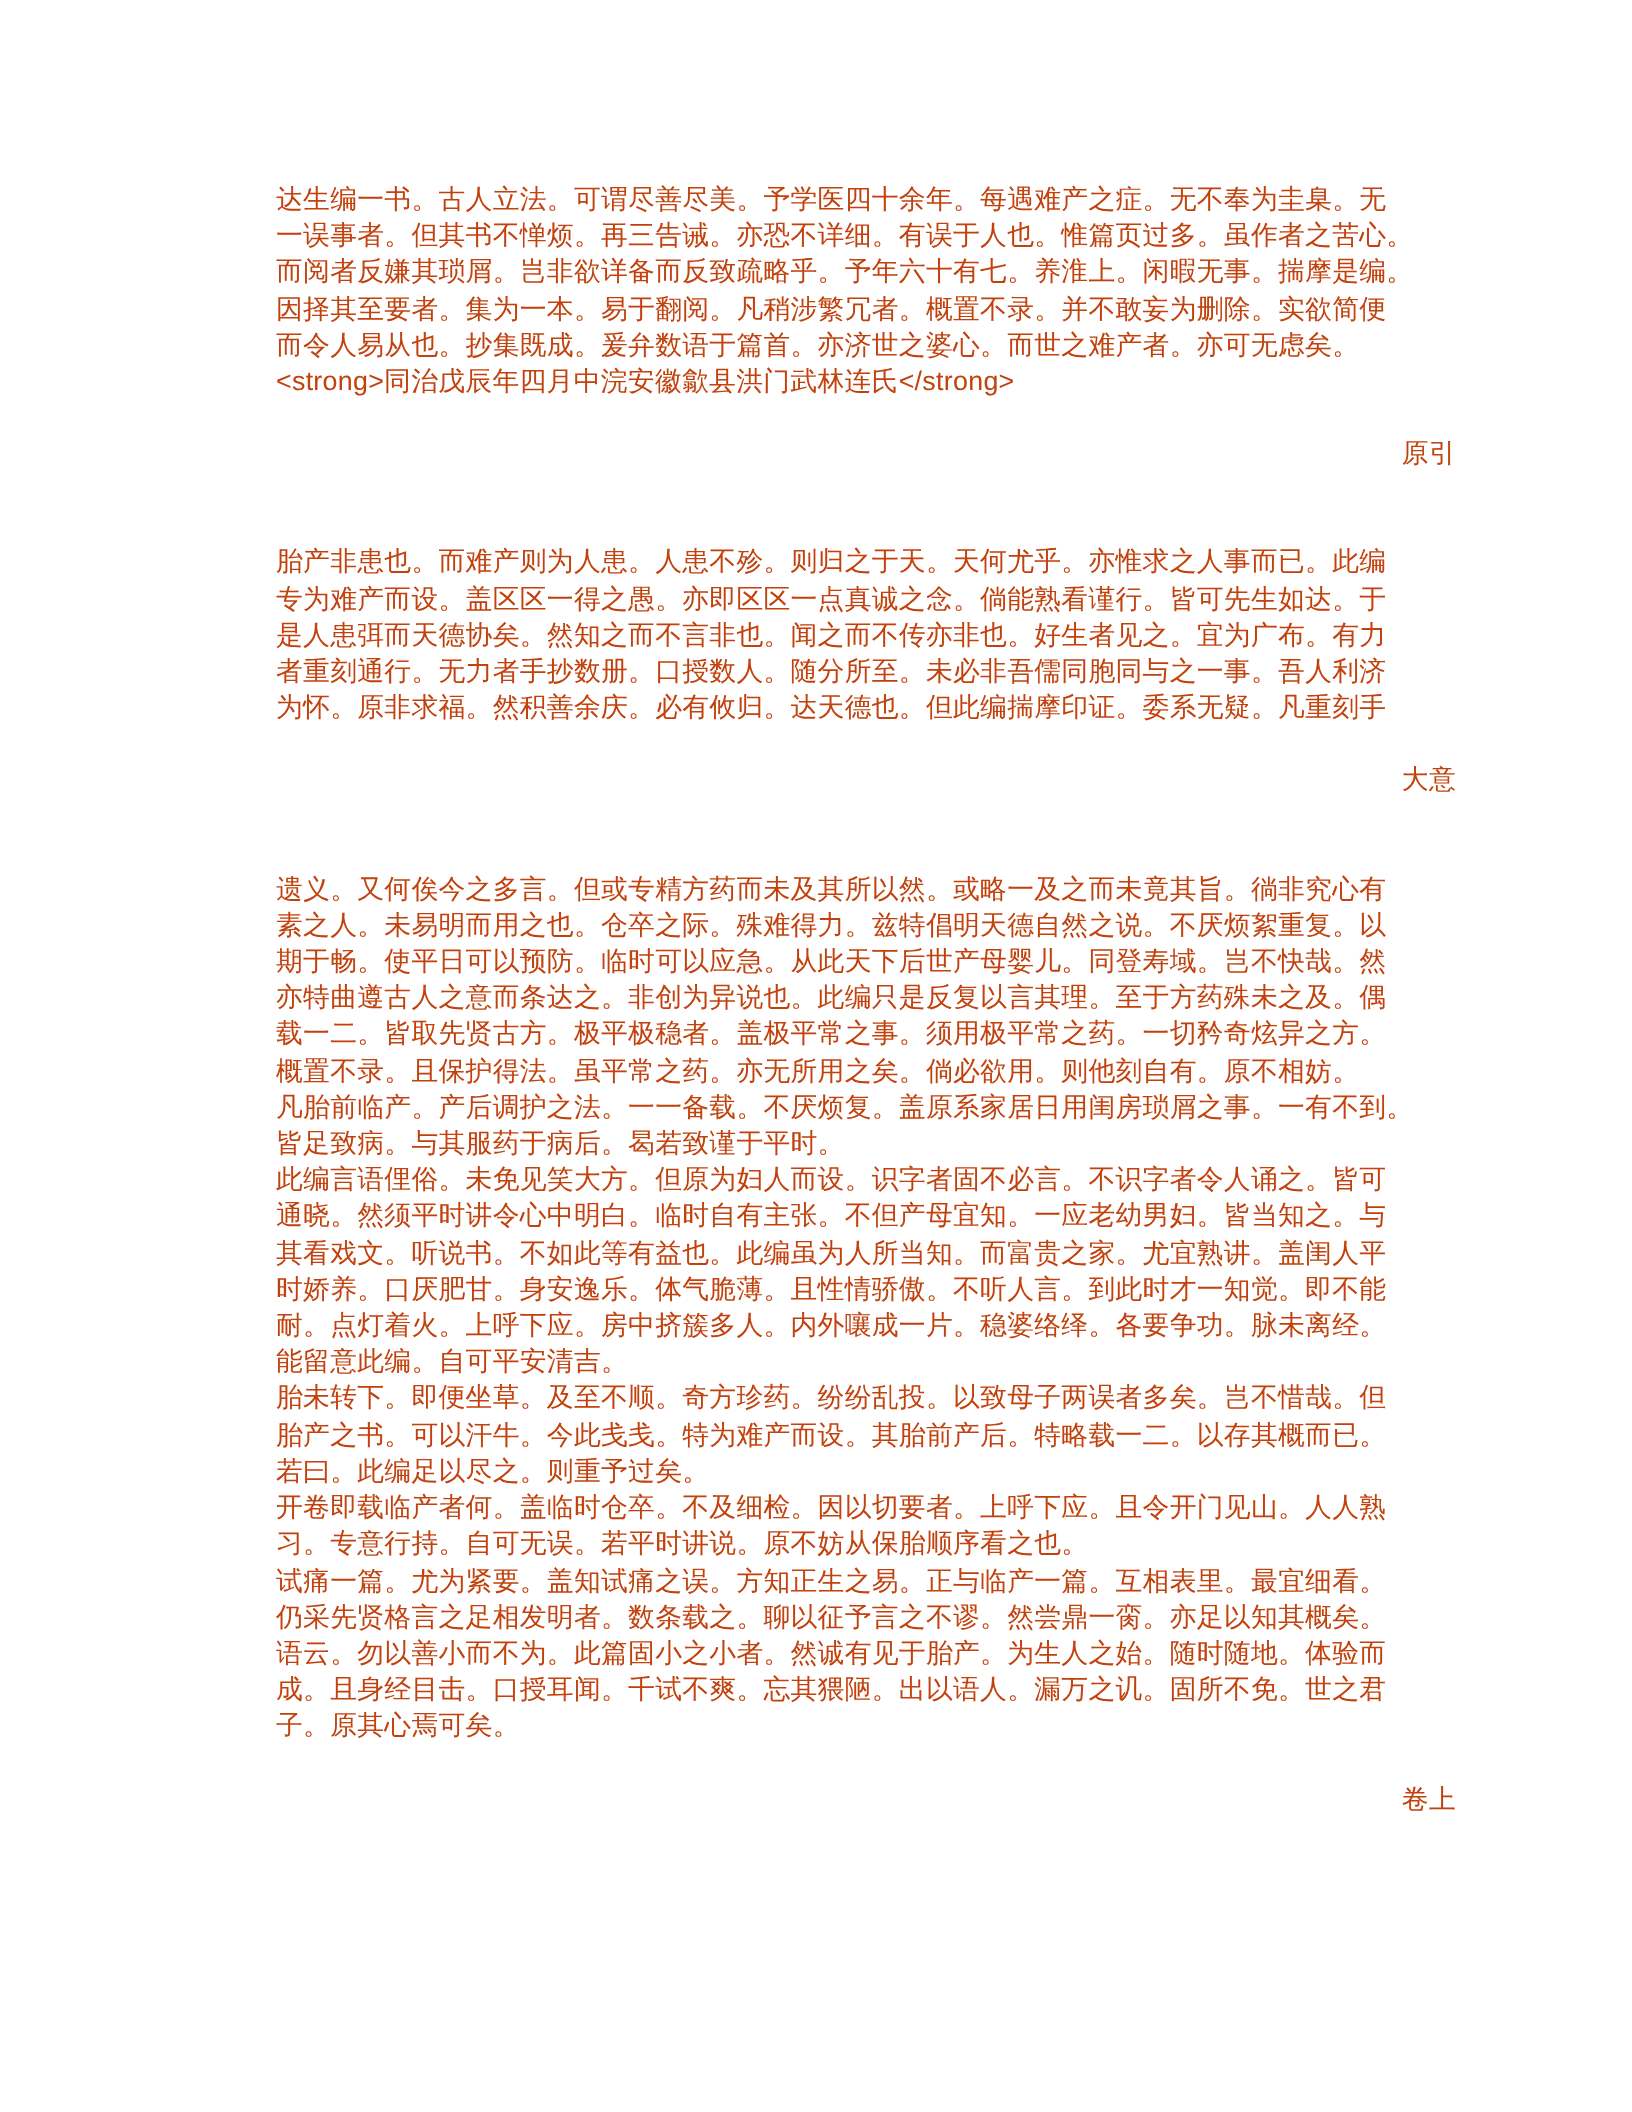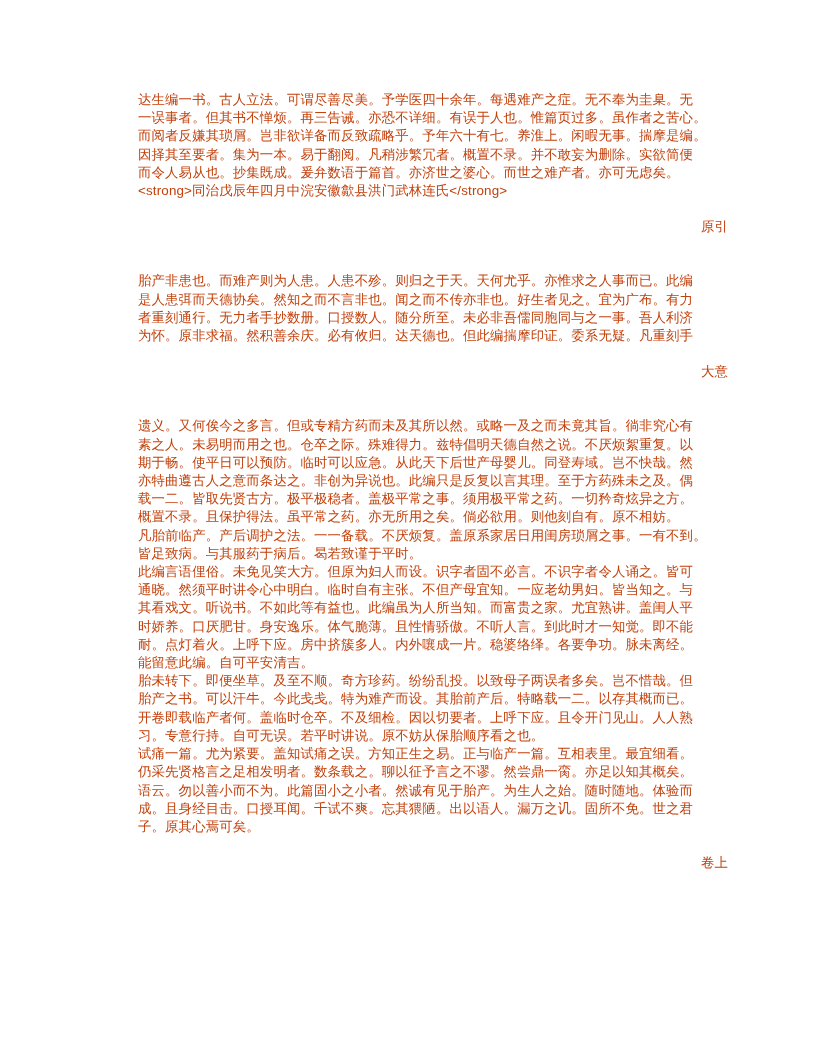--- a/index.html
+++ b/index.html
@@ -34,20 +34,21 @@
     <span class="line">而令人易从也。抄集既成。爰弁数语于篇首。亦济世之婆心。而世之难产者。亦可无虑矣。</span>
     <span class="line">&lt;strong&gt;同治戊辰年四月中浣安徽歙县洪门武林连氏&lt;/strong&gt;</span>
   </div>
 
   <div class="gap-before-heading"></div>
   <span class="heading">原引</span>
   <div class="gap-after-heading"></div>
 
   <div>
     <span class="line">胎产非患也。而难产则为人患。人患不殄。则归之于天。天何尤乎。亦惟求之人事而已。此编</span>
+    <span class="line">专为难产而设。盖区区一得之愚。亦即区区一点真诚之念。倘能熟看谨行。皆可先生如达。于</span>
     <span class="line">是人患弭而天德协矣。然知之而不言非也。闻之而不传亦非也。好生者见之。宜为广布。有力</span>
     <span class="line">者重刻通行。无力者手抄数册。口授数人。随分所至。未必非吾儒同胞同与之一事。吾人利济</span>
     <span class="line">为怀。原非求福。然积善余庆。必有攸归。达天德也。但此编揣摩印证。委系无疑。凡重刻手</span>
   </div>
 
   <div class="gap-before-heading"></div>
   <span class="heading">大意</span>
   <div class="gap-after-heading"></div>
 
   <div>
@@ -60,20 +61,21 @@
     <span class="line">凡胎前临产。产后调护之法。一一备载。不厌烦复。盖原系家居日用闺房琐屑之事。一有不到。</span>
     <span class="line">皆足致病。与其服药于病后。曷若致谨于平时。</span>
     <span class="line">此编言语俚俗。未免见笑大方。但原为妇人而设。识字者固不必言。不识字者令人诵之。皆可</span>
     <span class="line">通晓。然须平时讲令心中明白。临时自有主张。不但产母宜知。一应老幼男妇。皆当知之。与</span>
     <span class="line">其看戏文。听说书。不如此等有益也。此编虽为人所当知。而富贵之家。尤宜熟讲。盖闺人平</span>
     <span class="line">时娇养。口厌肥甘。身安逸乐。体气脆薄。且性情骄傲。不听人言。到此时才一知觉。即不能</span>
     <span class="line">耐。点灯着火。上呼下应。房中挤簇多人。内外嚷成一片。稳婆络绎。各要争功。脉未离经。</span>
     <span class="line">能留意此编。自可平安清吉。</span>
     <span class="line">胎未转下。即便坐草。及至不顺。奇方珍药。纷纷乱投。以致母子两误者多矣。岂不惜哉。但</span>
     <span class="line">胎产之书。可以汗牛。今此戋戋。特为难产而设。其胎前产后。特略载一二。以存其概而已。</span>
+    <span class="line">若曰。此编足以尽之。则重予过矣。</span>
     <span class="line">开卷即载临产者何。盖临时仓卒。不及细检。因以切要者。上呼下应。且令开门见山。人人熟</span>
     <span class="line">习。专意行持。自可无误。若平时讲说。原不妨从保胎顺序看之也。</span>
     <span class="line">试痛一篇。尤为紧要。盖知试痛之误。方知正生之易。正与临产一篇。互相表里。最宜细看。</span>
     <span class="line">仍采先贤格言之足相发明者。数条载之。聊以征予言之不谬。然尝鼎一脔。亦足以知其概矣。</span>
     <span class="line">语云。勿以善小而不为。此篇固小之小者。然诚有见于胎产。为生人之始。随时随地。体验而</span>
     <span class="line">成。且身经目击。口授耳闻。千试不爽。忘其猥陋。出以语人。漏万之讥。固所不免。世之君</span>
     <span class="line">子。原其心焉可矣。</span>
   </div>
 
   <div class="gap-before-heading"></div>

